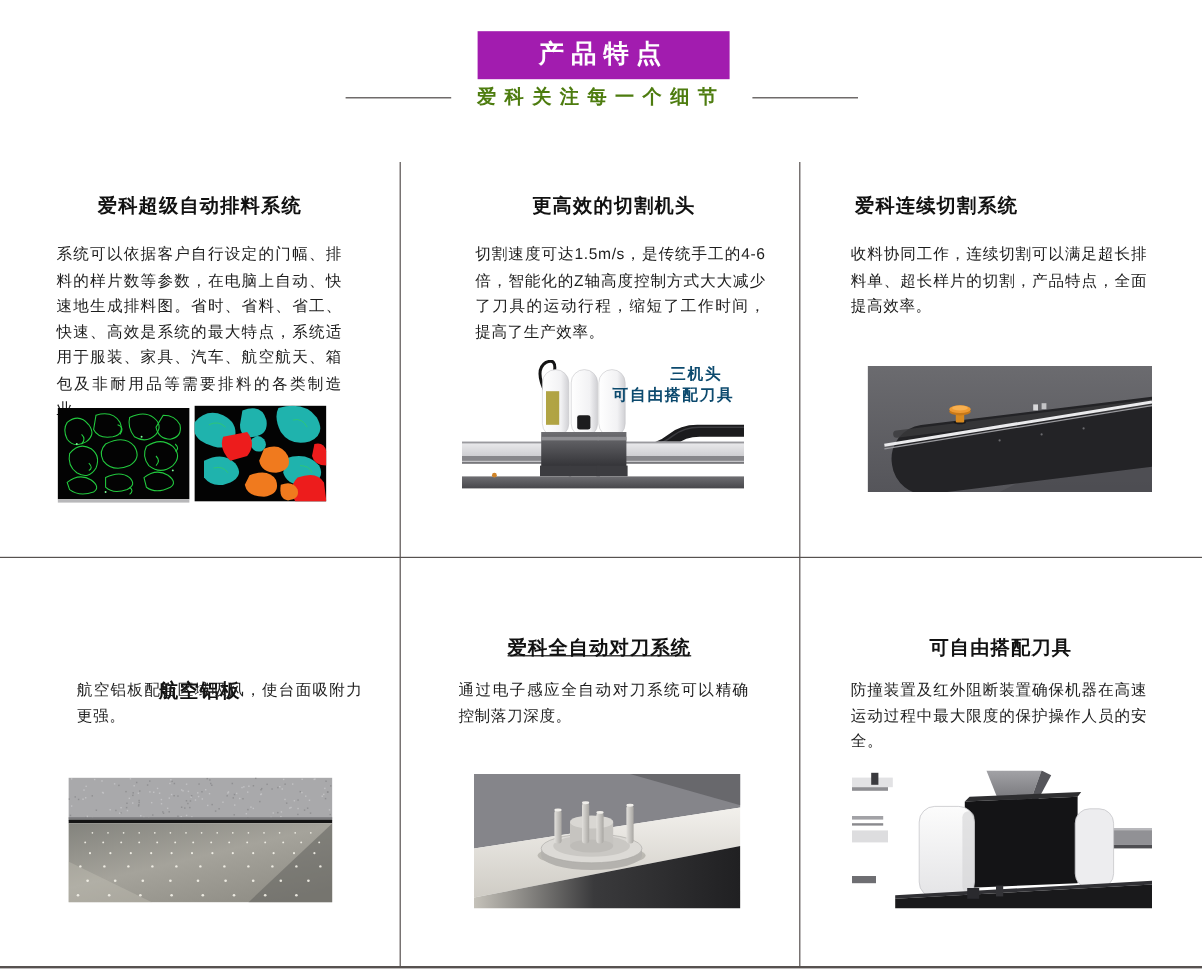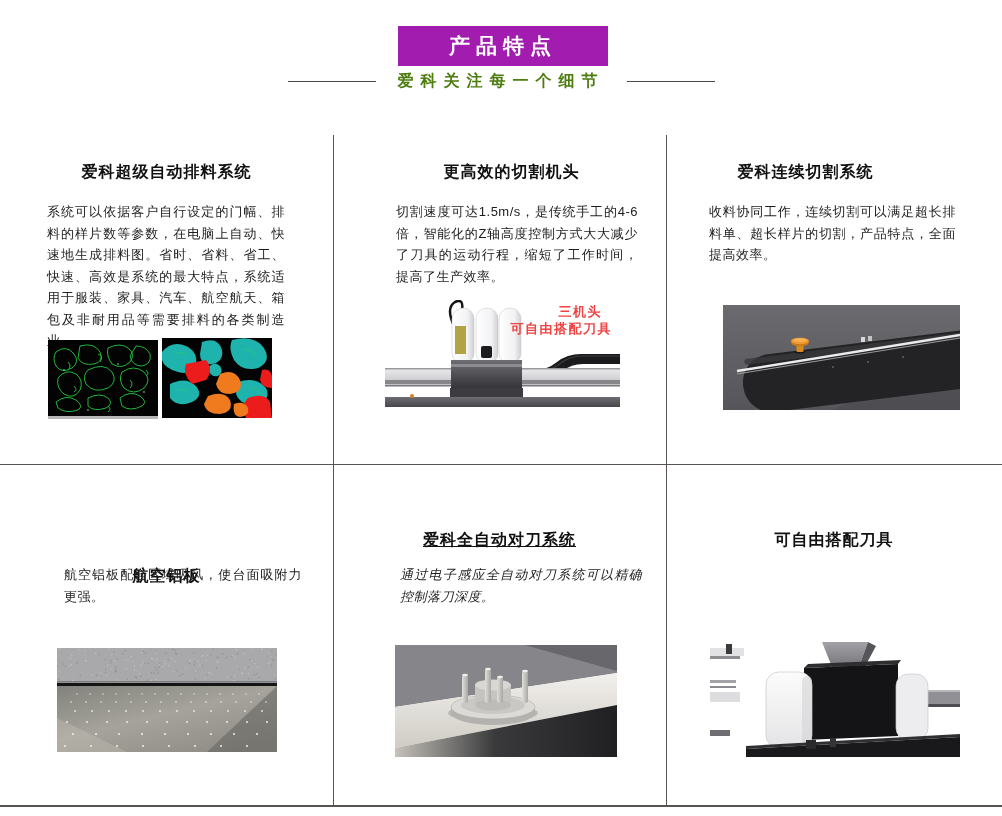--- a/index.html
+++ b/index.html
@@ -23,21 +23,21 @@
   
   .f-title { position:absolute; font-size:16px; font-weight:700; color:#111;
              text-align:center; letter-spacing:1px; }
   .f-body  { position:absolute; font-size:13px; line-height:21.5px; color:#1d1d1d;
              text-align:justify; letter-spacing:0.5px; }
 
   .img-abs { position:absolute; display:block; }
 
   
   .head-note { position:absolute; left:500px; top:303px; width:112px; text-align:right;
-               color:#ef4444; font-size:13px; font-weight:700; line-height:17px;
+               color:#0c4a6e; font-size:13px; font-weight:700; line-height:17px;
                letter-spacing:1.5px; }
   .head-note .l1 { margin-right:10px; }
 </style>
 </head>
 <body>
 
 <div id="page">
 
   <div class="title-box">
     <span>产品特点</span>
@@ -167,21 +167,21 @@
 
     <rect x="0" y="97" width="235" height="10" fill="url(#g-table)"></rect>
     <circle cx="27" cy="96" r="2" fill="#d08428"></circle>
   </svg>
 
   <div class="head-note">
     <div class="l1">三机头</div>
     <div>可自由搭配刀具</div>
   </div>
 
-  <div class="f-title" style="left:668px; top:162px; width:275px;">爱科连续切割系统</div>
+  <div class="f-title" style="left:643px; top:162px; width:275px;">爱科连续切割系统</div>
   <div class="f-body" style="left:709px; top:201px; width:247px;">收料协同工作，连续切割可以满足超长排料单、超长样片的切割，产品特点，全面提高效率。</div>
 
   <svg class="img-abs" style="left:723px; top:305px;" width="237" height="105" viewBox="0 0 237 105">
     <defs>
       <linearGradient id="g-conv" x1="0" y1="0" x2="0" y2="1">
           <stop offset="0" stop-color="#6b6b6f"></stop>
           <stop offset="1" stop-color="#55555a"></stop>
         </linearGradient>
     </defs>
     <rect x="0" y="0" width="237" height="105" fill="url(#g-conv)"></rect>
@@ -467,21 +467,21 @@
         <circle cx="60" cy="98" r="1.1" fill="#f5f3ea" opacity="0.9"></circle>
         <circle cx="86" cy="98" r="1.1" fill="#f5f3ea" opacity="0.9"></circle>
         <circle cx="112" cy="98" r="1.1" fill="#f5f3ea" opacity="0.9"></circle>
         <circle cx="138" cy="98" r="1.1" fill="#f5f3ea" opacity="0.9"></circle>
         <circle cx="164" cy="98" r="1.1" fill="#f5f3ea" opacity="0.9"></circle>
         <circle cx="190" cy="98" r="1.1" fill="#f5f3ea" opacity="0.9"></circle>
       </g>
   </svg>
 
   <div class="f-title" style="left:333px; top:530px; width:333px;text-decoration:underline;">爱科全自动对刀系统</div>
-  <div class="f-body" style="left:400px; top:564px; width:242px;font-style:italic;">通过电子感应全自动对刀系统可以精确控制落刀深度。</div>
+  <div class="f-body" style="left:382px; top:564px; width:242px;">通过电子感应全自动对刀系统可以精确控制落刀深度。</div>
 
   <svg class="img-abs" style="left:395px; top:645px;" width="222" height="112" viewBox="0 0 222 112">
     <defs>
       <linearGradient id="g-rail5" x1="0" y1="0" x2="0" y2="1">
           <stop offset="0" stop-color="#f2f0ec"></stop>
           <stop offset="1" stop-color="#cfccc5"></stop>
         </linearGradient>
       <linearGradient id="g-bot5" x1="0" y1="0" x2="1" y2="0">
           <stop offset="0" stop-color="#c5c2ba"></stop>
           <stop offset="0.45" stop-color="#3a3a3c"></stop>
@@ -511,20 +511,21 @@
       <rect x="90" y="24" width="6" height="34" rx="2.5" fill="url(#g-pin)"></rect>
         <ellipse cx="93" cy="24" rx="3" ry="1.2" fill="#f0eeea"></ellipse>
       <rect x="102" y="32" width="6" height="26" rx="2.5" fill="url(#g-pin)"></rect>
         <ellipse cx="105" cy="32" rx="3" ry="1.2" fill="#f0eeea"></ellipse>
       <rect x="127" y="26" width="6" height="32" rx="2.5" fill="url(#g-pin)"></rect>
         <ellipse cx="130" cy="26" rx="3" ry="1.2" fill="#f0eeea"></ellipse>
     </g>
   </svg>
 
   <div class="f-title" style="left:666px; top:530px; width:336px;">可自由搭配刀具</div>
+  <div class="f-body" style="left:709px; top:564px; width:247px;">防撞装置及红外阻断装置确保机器在高速运动过程中最大限度的保护操作人员的安全。</div>
 
   <svg class="img-abs" style="left:710px; top:642px;" width="250" height="115" viewBox="0 0 250 115">
     <defs>
       <linearGradient id="g-cap" x1="0" y1="0" x2="0" y2="1">
           <stop offset="0" stop-color="#fcfcfc"></stop>
           <stop offset="1" stop-color="#e4e4e6"></stop>
         </linearGradient>
       <linearGradient id="g-fun" x1="0" y1="0" x2="0" y2="1">
           <stop offset="0" stop-color="#a2a2a6"></stop>
           <stop offset="1" stop-color="#6e6e72"></stop>

